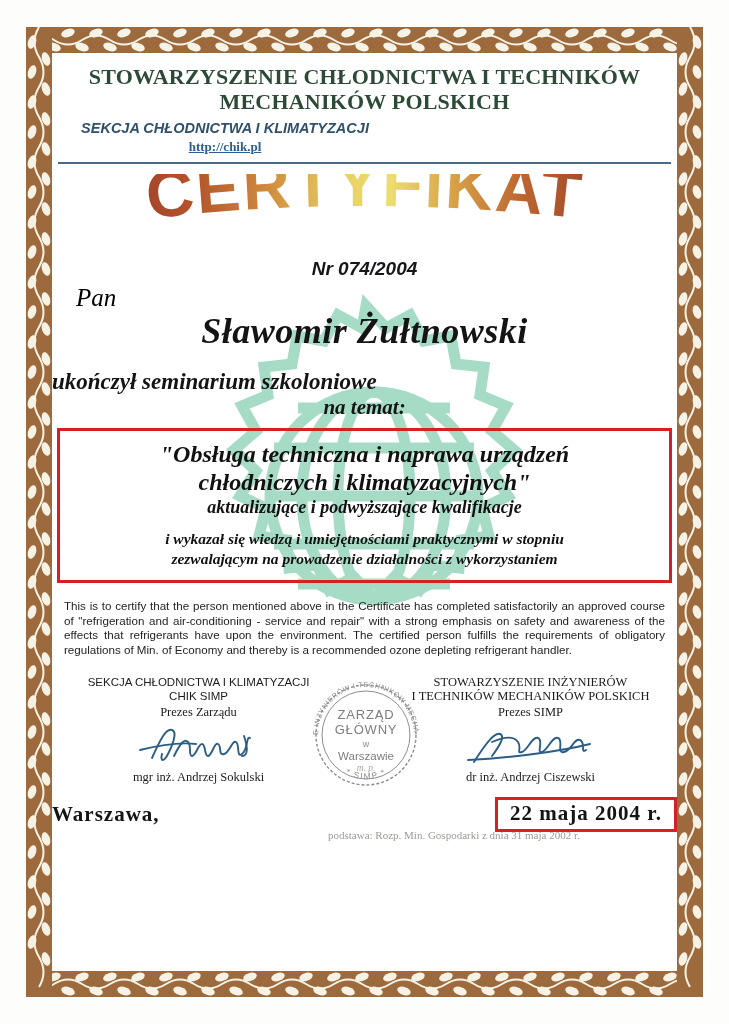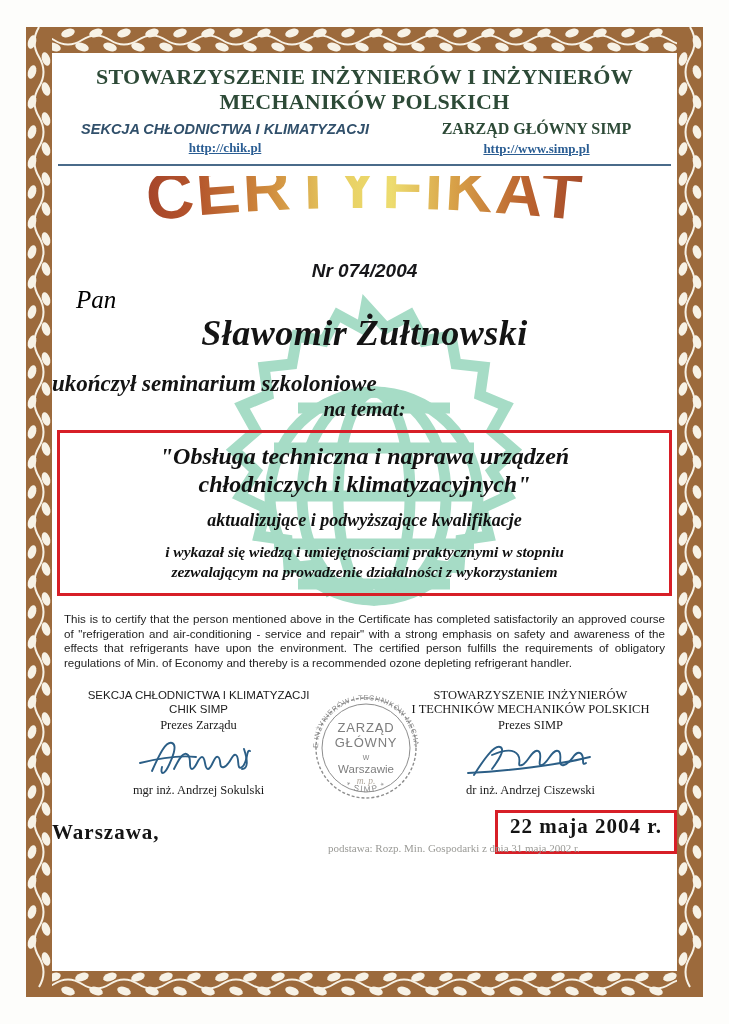--- a/index.html
+++ b/index.html
@@ -207,21 +207,20 @@
     color: #111111;
   }
   .course-sub {
     text-align: center;
     font-family: "Liberation Serif", serif;
     font-style: italic;
     font-weight: bold;
     font-size: 18px;
     line-height: 22px;
     color: #111111;
-    margin-top: 11px;
   }
   .course-note {
     text-align: center;
     font-family: "Liberation Serif", serif;
     font-style: italic;
     font-weight: bold;
     font-size: 15.5px;
     line-height: 20px;
     color: #111111;
     margin-top: 11px;
@@ -296,21 +295,21 @@
   }
   .place {
     font-family: "Liberation Serif", serif;
     font-weight: bold;
     font-size: 21px;
     letter-spacing: 1px;
     color: #141414;
   }
   .date-box {
     border: 3px solid #d71f27;
-    padding: 1px 12px 12px 12px;
+    padding: 1px 12px 3px 12px;
     font-family: "Liberation Serif", serif;
     font-weight: bold;
     font-size: 21px;
     letter-spacing: 1px;
     color: #141414;
   }
   .footnote {
     position: absolute;
     left: 276px;
     top: 32px;
@@ -515,32 +514,28 @@
         <use href="#rleaf" y="840"></use>
           <use href="#rleaf" y="870"></use>
           <use href="#rleaf" y="900"></use>
       </g>
     </svg>
   </div>
 
   <div class="content">
 
     <div class="org-title">
-      <div>STOWARZYSZENIE INŻYNIERÓW I INŻYNIERÓW</div>
+      <div>STOWARZYSZENIE CHŁODNICTWA I TECHNIKÓW</div>
       <div>MECHANIKÓW POLSKICH</div>
     </div>
 
     <div class="sub-row">
       <div class="sub-left">
         <div class="section-name">SEKCJA CHŁODNICTWA I KLIMATYZACJI</div>
         <a class="weblink" href="#">http://chik.pl</a>
-      </div>
-      <div class="sub-right">
-        <div class="board-name">ZARZĄD GŁÓWNY SIMP</div>
-        <a class="weblink" href="#">http://www.simp.pl</a>
       </div>
     </div>
 
     <div class="hrule"></div>
 
     <div class="wordmark-wrap">
       <svg class="wordmark" viewBox="0 0 625 78">
         <defs>
           <linearGradient id="certGrad" x1="0" y1="0" x2="1" y2="0">
             <stop offset="0%" stop-color="#a5442a"></stop>

